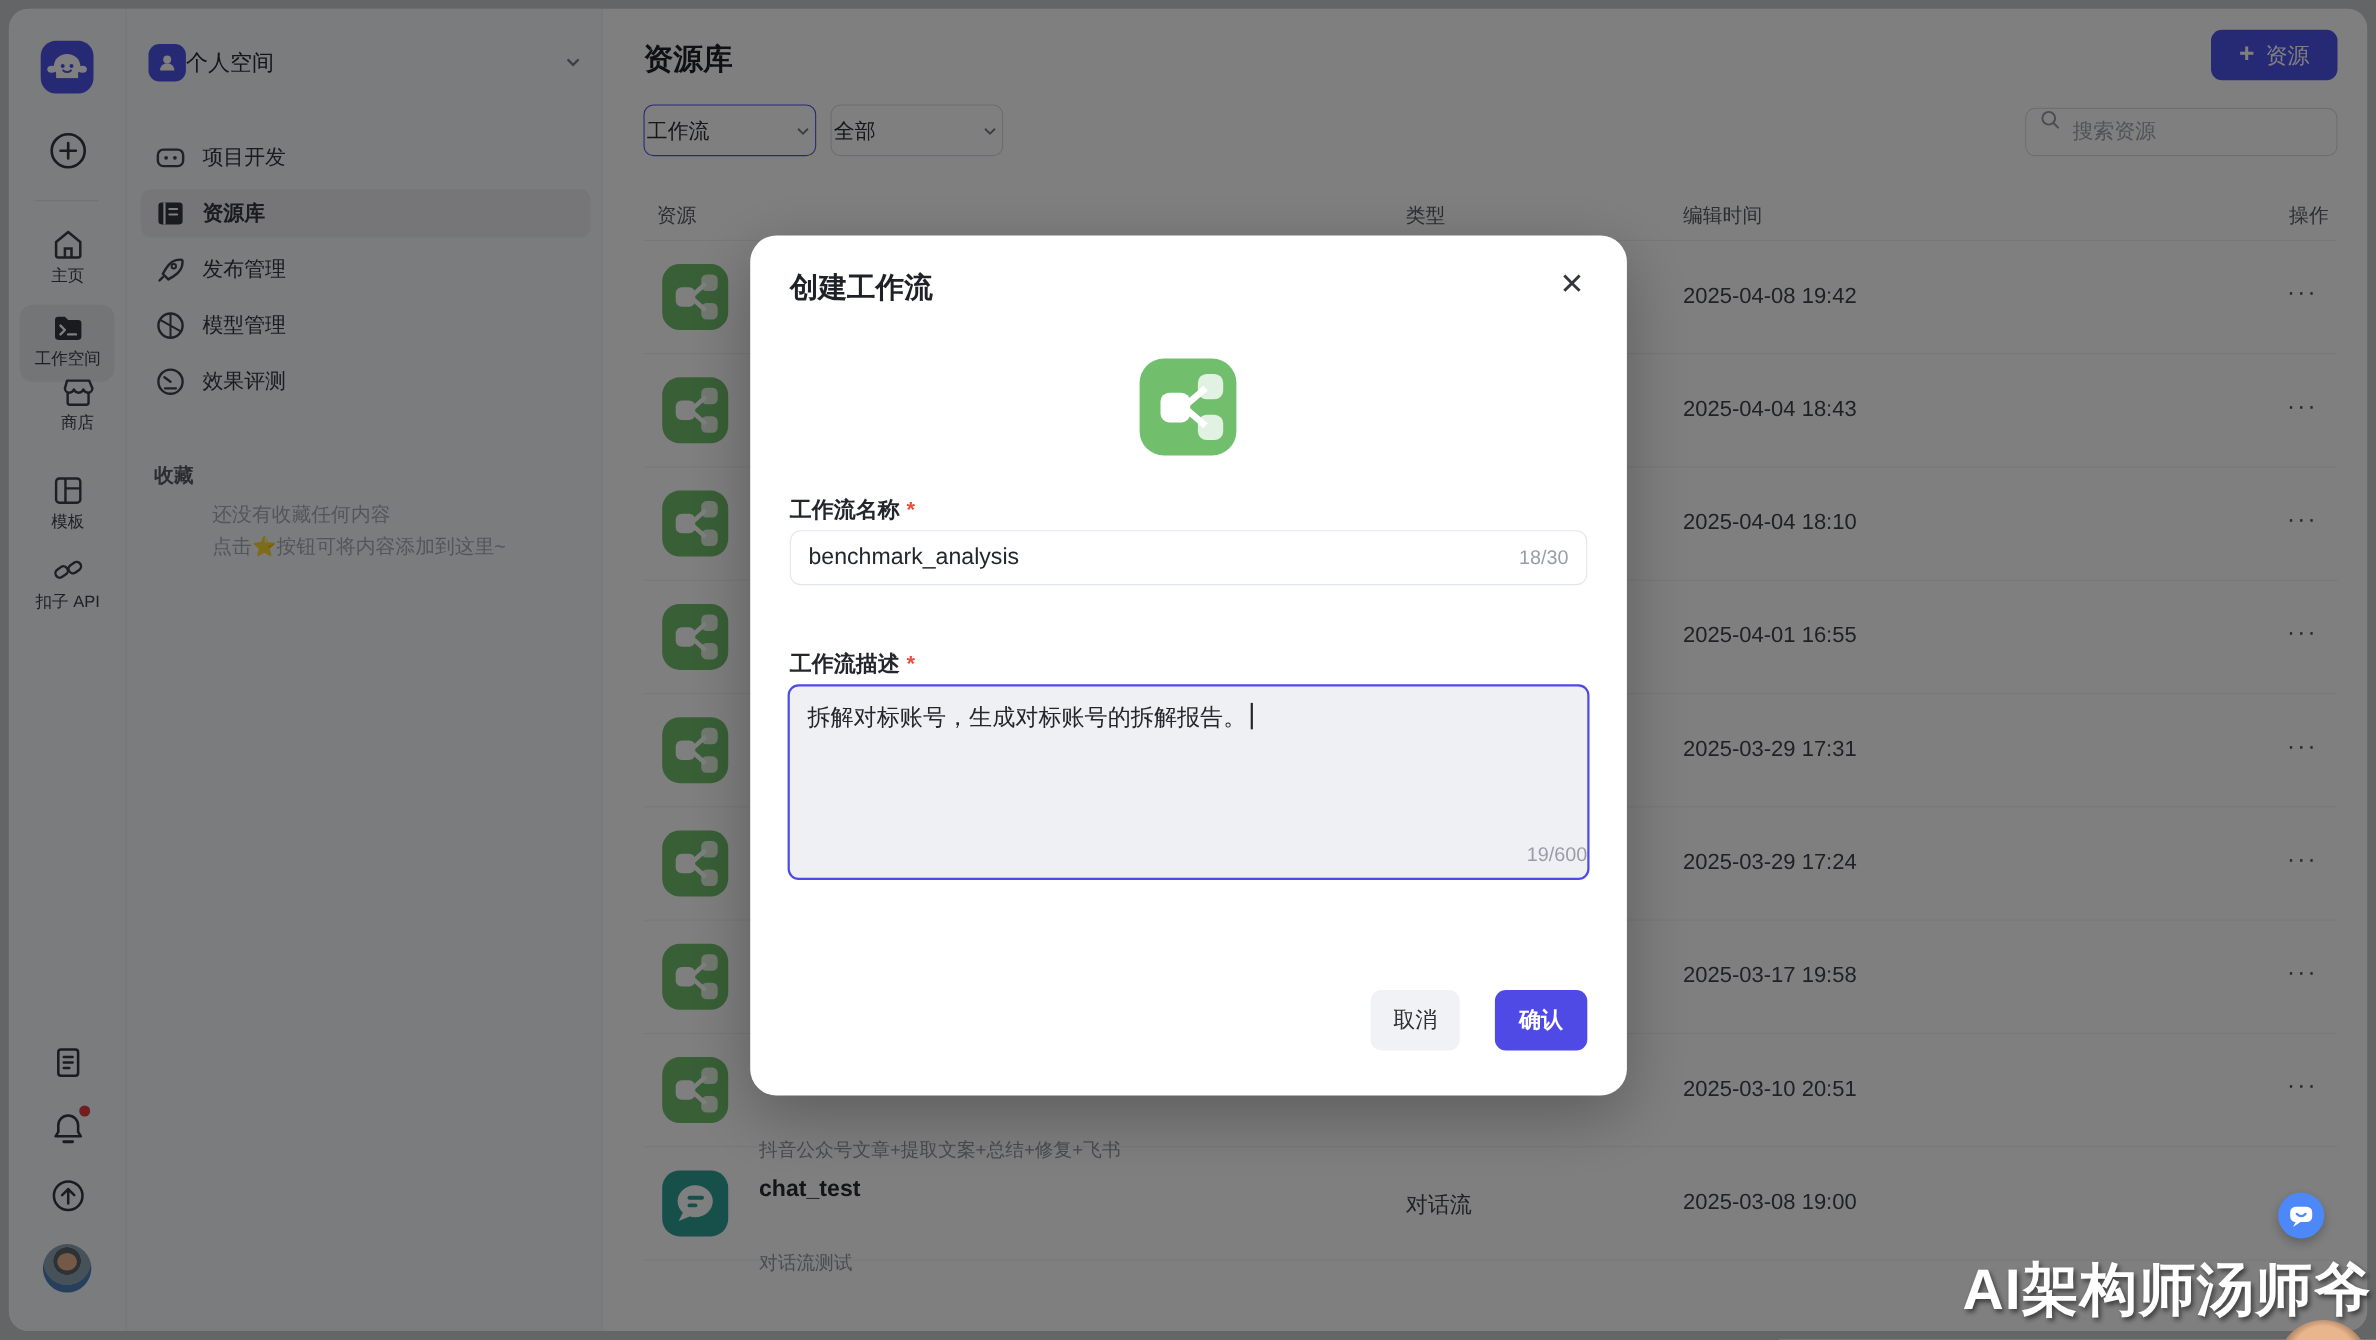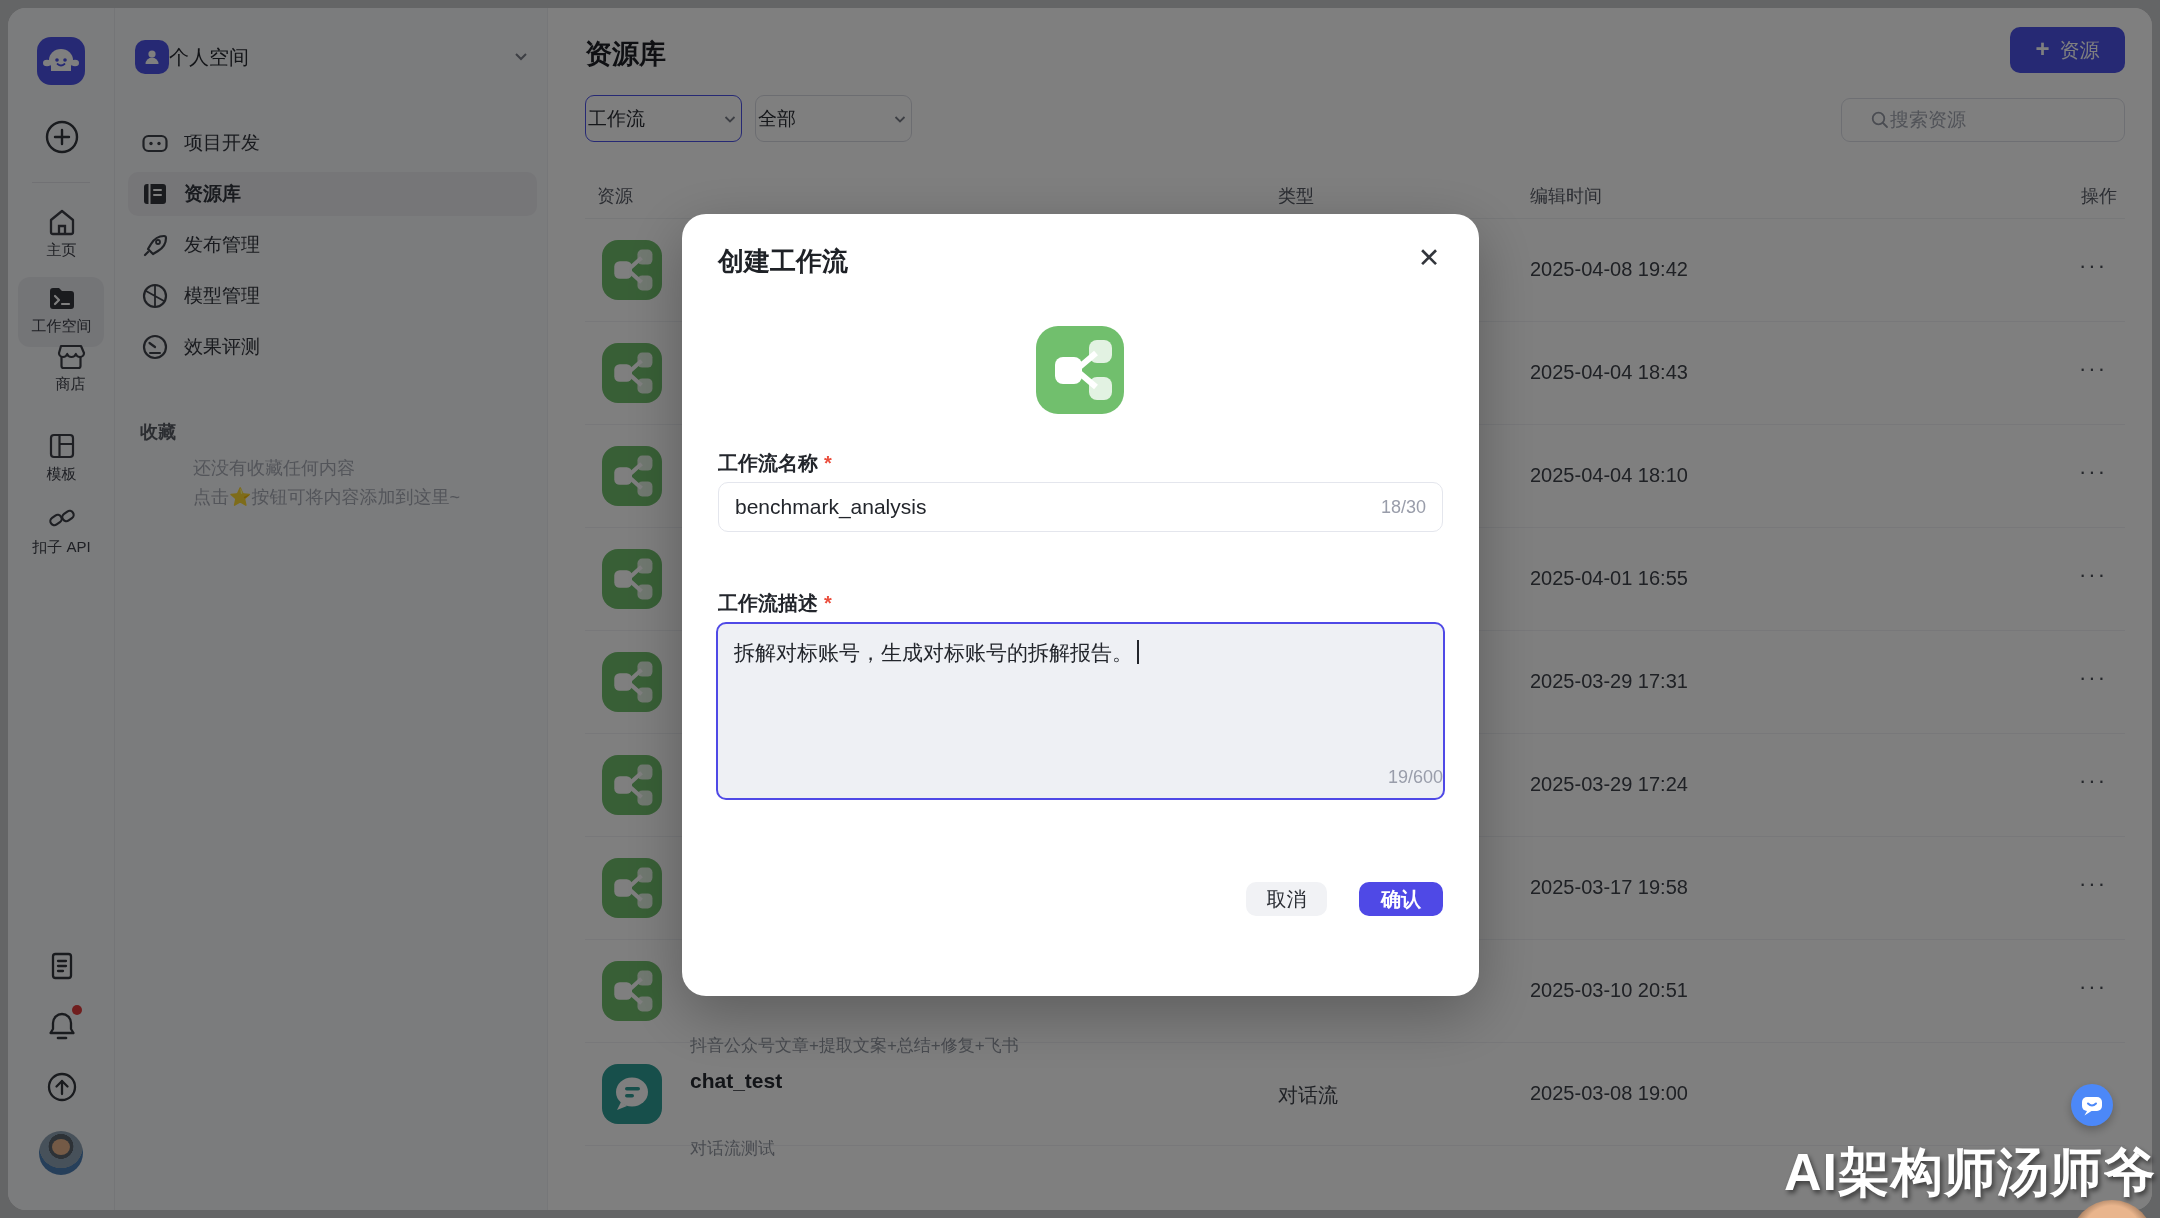--- a/index.html
+++ b/index.html
@@ -36,21 +36,21 @@
   .main { position:relative; flex:1; background:#fff; }
   .page-title { position:absolute; left:37px; top:28px; font-size:27px; font-weight:bold; color:#1f2127; }
   .add-btn { position:absolute; left:1462px; top:19px; width:115px; height:46px; border-radius:10px;
      background:#4d53e8; color:#fff; font-size:20px; display:flex; align-items:center; justify-content:center; gap:10px; cursor:pointer; }
   .select { position:absolute; top:87px; width:157px; height:47px; border-radius:9px; background:transparent;
      display:flex; align-items:center; padding:0 2px; font-size:19px; color:#2b2e35; cursor:pointer; }
   .select .chev { margin-left:auto; }
   .sel-type { left:37px; border:1.5px solid #4d53e8; }
   .sel-status { left:207px; border:1px solid #d8dae2; }
   .search-box { position:absolute; left:1293px; top:90px; width:284px; height:44px; border:1px solid #dcdee6;
-     border-radius:9px; display:flex; align-items:center; padding:0 28px; }
+     border-radius:9px; display:flex; padding:0 12px; gap:10px; }
   .search-box input { border:none; outline:none; background:transparent; font-size:19px; color:#2b2e35; width:200px; }
   .search-box input::placeholder { color:#a2a6b1; }
 
   .table { position:absolute; left:37px; top:162px; width:1540px; }
   .thead { position:relative; height:49px; border-bottom:1px solid #eef0f3; font-size:18px; color:#585c66; }
   .thead span { position:absolute; top:14px; }
   .th-res { left:12px; } .th-type { left:693px; } .th-time { left:945px; } .th-op { right:8px; }
   .row { position:relative; height:103px; border-bottom:1px solid #f0f1f5; }
   .row .ric { position:absolute; left:17px; top:21px; width:60px; height:60px; border-radius:16px; }
   .ric-wf { background:#71bf6d; } .ric-chat { background:#2f9e96; }
@@ -75,21 +75,21 @@
   .m-input { position:absolute; left:36px; top:268px; width:725px; height:50px; border:1px solid #e4e6ed; border-radius:10px;
      background:#fff; display:flex; align-items:center; padding:0 16px; }
   .m-input input { border:none; outline:none; flex:1; font-size:21px; color:#23262c; background:transparent;
      font-family:"Liberation Sans","DejaVu Sans",sans-serif; }
   .counter { font-size:18px; color:#999daa; }
   .m-textarea { position:absolute; left:34px; top:408px; width:729px; height:178px; background:#eef0f4;
      border:2px solid #4f49e6; border-radius:10px; padding:14px 16px; }
   .m-textarea .txt { font-size:21px; color:#23262c; line-height:30px; }
   .caret { display:inline-block; width:2px; height:24px; background:#23262c; vertical-align:-4px; margin-left:4px; }
   .ta-counter { position:absolute; right:0; bottom:10px; }
-  .m-btn { position:absolute; top:668px; height:34px; border-radius:10px; font-size:20px; display:flex;
+  .m-btn { position:absolute; top:686px; height:55px; border-radius:10px; font-size:20px; display:flex;
      align-items:center; justify-content:center; cursor:pointer; }
   .btn-cancel { left:564px; width:81px; background:#f1f2f5; color:#2b2e35; }
   .btn-confirm { left:677px; width:84px; background:#4f49e6; color:#fff; font-weight:600; }
 
   
   .fab { position:fixed; left:2071px; top:1084px; width:42px; height:42px; border-radius:50%; background:#4c88f8;
      z-index:70; display:flex; align-items:center; justify-content:center; box-shadow:0 4px 10px rgba(0,0,0,.25); cursor:pointer; }
   .watermark { position:fixed; right:4px; top:1138px; z-index:80; font-size:52px; font-weight:bold; color:#fff;
      text-shadow:2px 3px 5px rgba(0,0,0,.55); letter-spacing:1px; }
   .peek-avatar { position:fixed; left:2070px; top:1200px; width:84px; height:84px; border-radius:50%; z-index:75;

